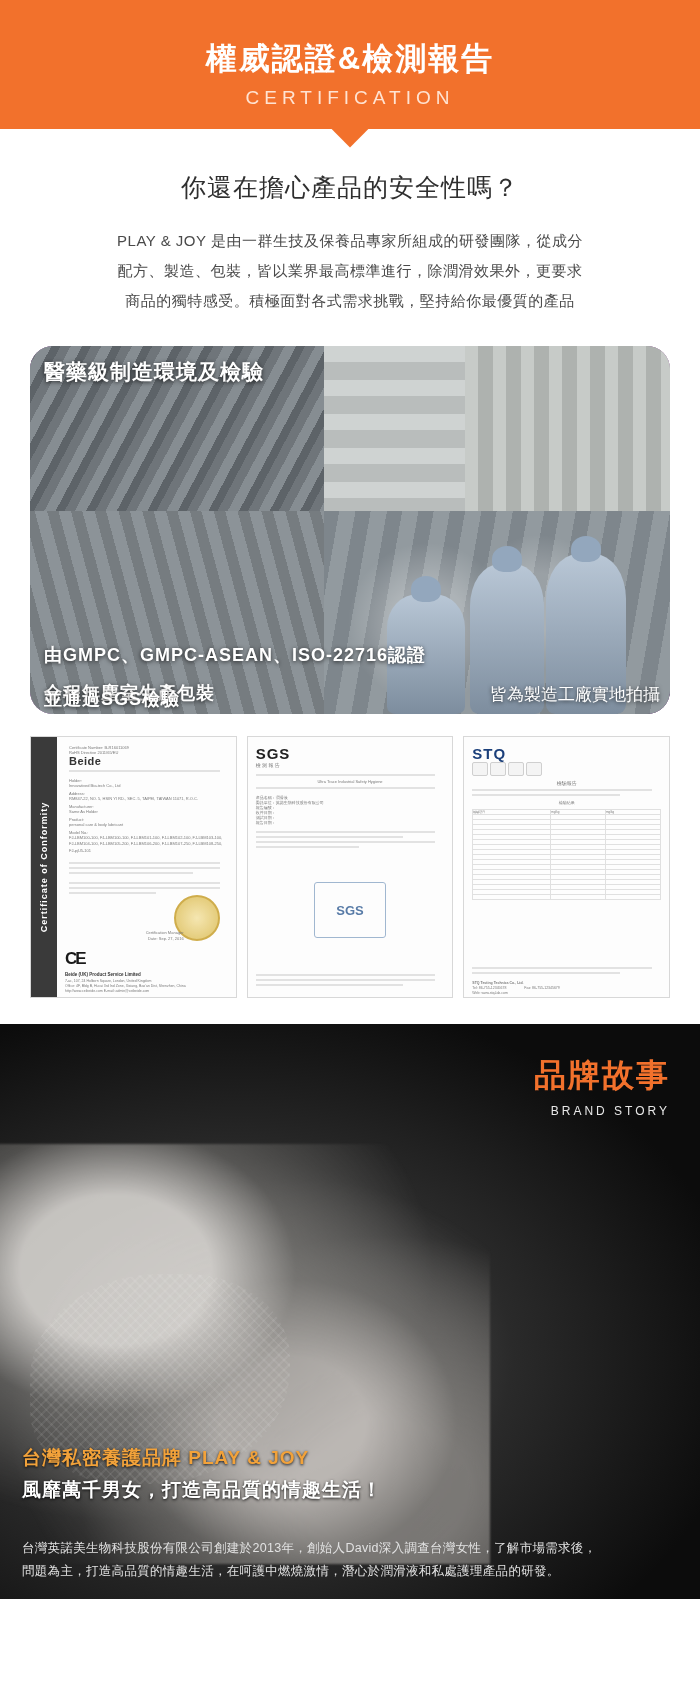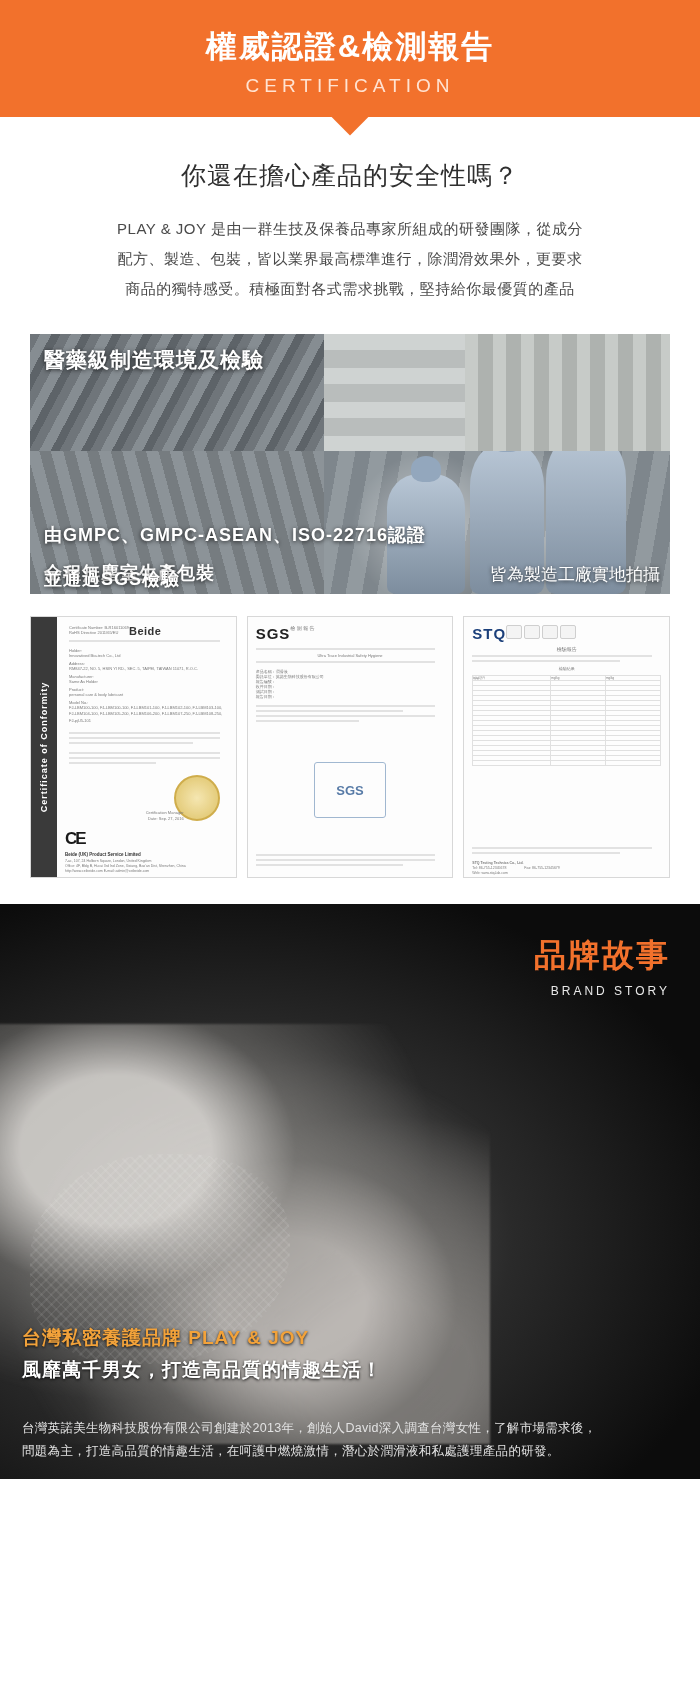--- a/index.html
+++ b/index.html
@@ -11,21 +11,21 @@
   .page {
     width: 700px;
     min-height: 1697px;
     position: relative;
     overflow: hidden;
   }
 
   
   .header {
     background: #f2712c;
-    padding: 28px 0 20px;
+    padding: 40px 0 20px;
     text-align: center;
     position: relative;
   }
   .header-title {
     color: #ffffff;
     font-size: 31px;
     font-weight: bold;
     letter-spacing: 2px;
     line-height: 1.25;
   }
@@ -61,23 +61,24 @@
     font-size: 15px;
     color: #4a4a4a;
     line-height: 2;
     letter-spacing: 0.5px;
   }
 
   
   .collage {
     margin: 10px 30px 0;
     position: relative;
-    height: 260px;
+    height: 368px;
     background: #a21caf;
     overflow: hidden;
+    border-radius: 23px;
   }
   .collage .grid {
     position: absolute;
     inset: 0;
     display: grid;
     grid-template-columns: 46% 22% 32%;
     grid-template-rows: 45% 55%;
   }
   .ph { position: relative; overflow: hidden; }
   .ph.a { background:
@@ -193,21 +194,21 @@
   .cert-sidebar span {
     position: absolute;
     left: 50%; top: 50%;
     transform: translate(-50%,-50%) rotate(-90deg);
     white-space: nowrap;
     font-size: 9px;
     letter-spacing: 1px;
     font-weight: bold;
   }
   .cert-body { margin-left: 30px; }
-  .cert-row { display: flex; align-items: flex-start; }
+  .cert-row { display: flex; justify-content: space-between; align-items: flex-start; flex-direction: column; }
   .cert-seal {
     position: absolute;
     width: 46px; height: 46px;
     border-radius: 50%;
     border: 2px solid #c8a02e;
     background: radial-gradient(circle,#f4e3a5,#d9b84c);
     opacity: .85;
   }
   .ce-mark {
     position: absolute;

